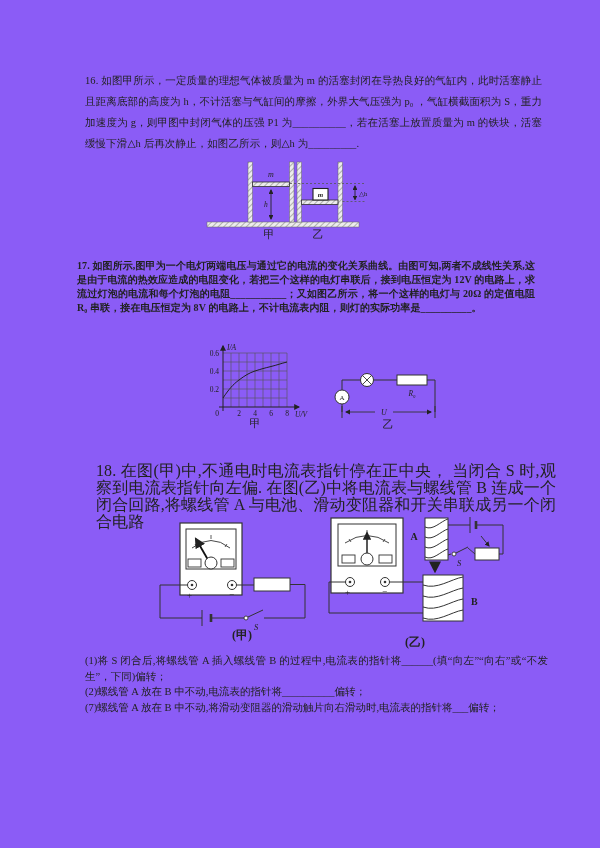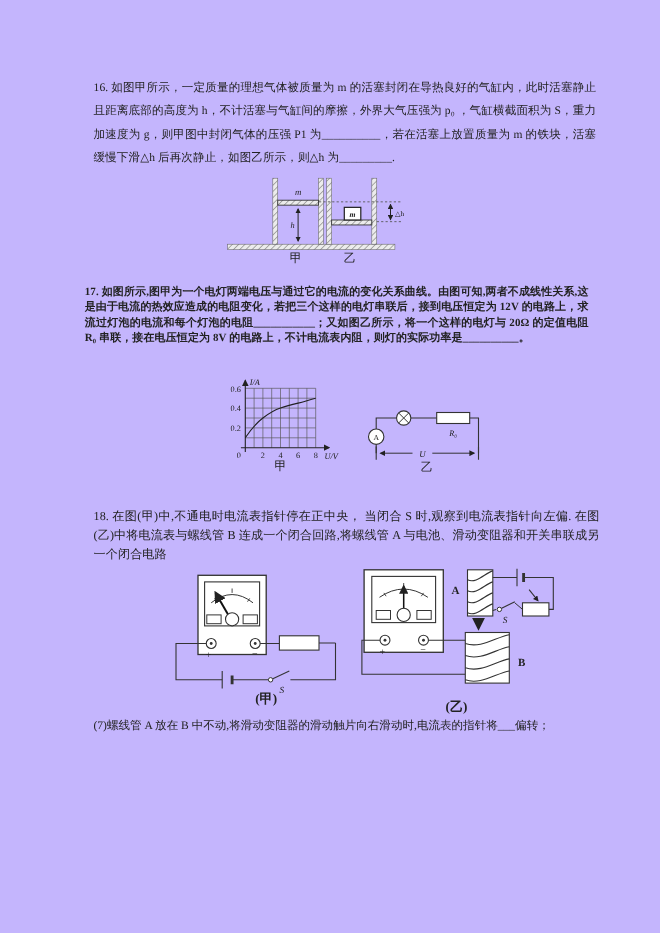--- a/index.html
+++ b/index.html
@@ -1,24 +1,24 @@
 <!DOCTYPE html>
 <html><head>
 <meta charset="utf-8">
 <style>
   html,body{margin:0;padding:0;background:#ffffff;}
   .page{
-    position:relative;width:600px;height:848px;background:#c4b5fd;
+    position:relative;width:600px;height:848px;background:#8b5cf6;
     font-family:"Liberation Serif","DejaVu Serif",serif;
     color:#222222;overflow:hidden;
   }
   .para{position:absolute;text-align:justify;letter-spacing:0.1px;}
   #q16-text{left:85px;top:70px;width:457px;font-size:10.5px;line-height:21px;}
   #q17-text{left:77px;top:259px;width:458px;font-size:10px;line-height:14px;font-weight:bold;}
-  #q18-text{left:85px;top:462px;width:460px;font-size:11px;line-height:17px;}
+  #q18-text{left:96px;top:462px;width:460px;font-size:16px;line-height:17px;}
   .subq{position:absolute;left:85px;top:653px;width:463px;font-size:10.5px;}
   .subq div{line-height:15.5px;text-align:justify;}
   .fig{position:absolute;}
   svg text{font-family:"Liberation Serif","DejaVu Serif",serif;fill:#222;}
   .cap{font-size:11px;}
   .capb{font-size:12px;font-weight:bold;}
   .it{font-style:italic;}
 </style>
 </head>
 <body>
@@ -238,16 +238,18 @@
 
     <g>
       <rect x="98" y="63" width="40" height="46" fill="#fff" stroke="#333" stroke-width="1"></rect>
       <path d="M98,73 C112,78 126,67 138,65 M98,84 C112,89 126,78 138,76 M98,95 C112,100 126,89 138,87 M98,106 C112,111 126,100 138,98" stroke="#333" stroke-width="1" fill="none"></path>
       <text x="146" y="93" font-size="10" font-weight="bold">B</text>
     </g>
     <text x="90" y="134" class="capb" text-anchor="middle">(乙)</text>
   </svg>
 
   <div class="subq">
+    <div>(1)将 S 闭合后,将螺线管 A 插入螺线管 B 的过程中,电流表的指针将______(填“向左”“向右”或“不发生”，下同)偏转；</div>
+    <div>(2)螺线管 A 放在 B 中不动,电流表的指针将__________偏转；</div>
     <div>(7)螺线管 A 放在 B 中不动,将滑动变阻器的滑动触片向右滑动时,电流表的指针将___偏转；</div>
   </div>
 
 </div>
 
 </body></html>

